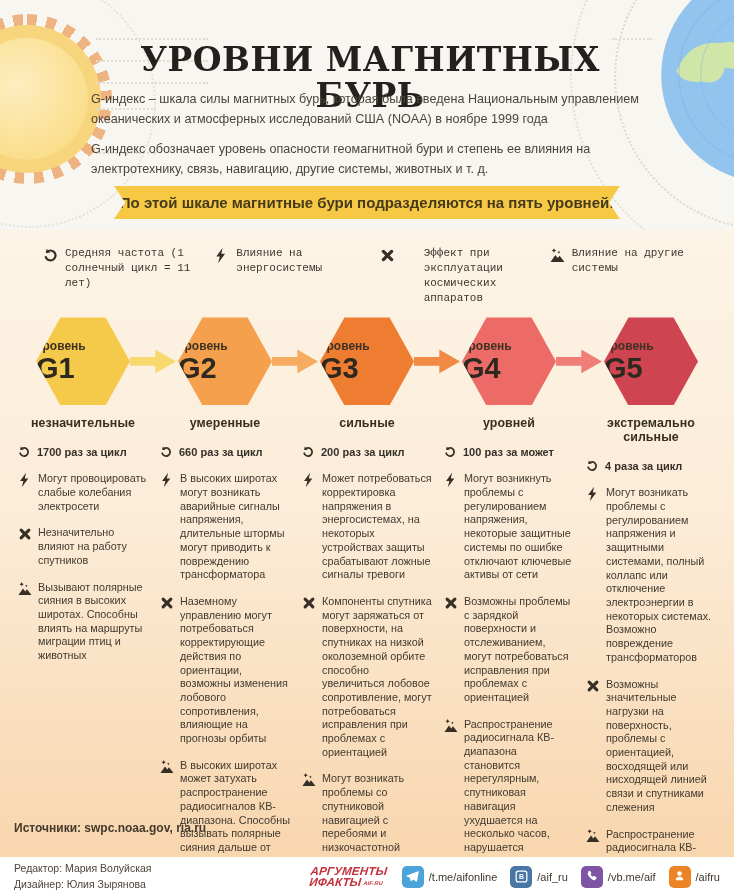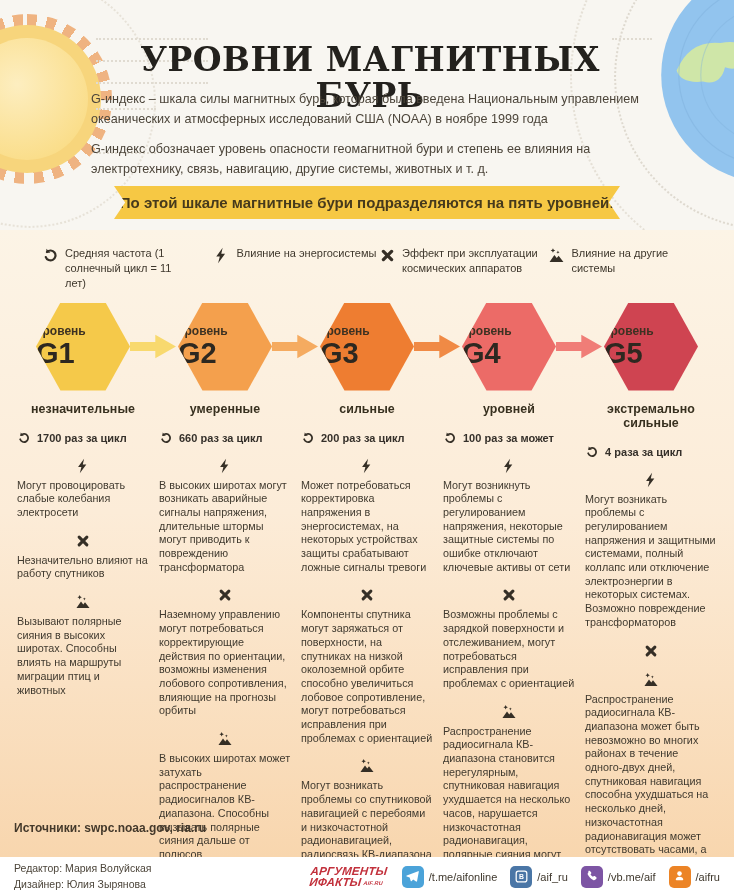--- a/index.html
+++ b/index.html
@@ -28,42 +28,42 @@
   .intro1{top:76px;}
   .intro2{top:126px;}
   .banner{position:absolute;left:114px;top:186px;width:506px;height:33px;display:flex;
        align-items:center;justify-content:center;font-size:15px;font-weight:700;color:#463a1c;
        clip-path:polygon(0 0,100% 0,97.8% 50%,100% 100%,0 100%,2.2% 50%);z-index:2;}
 
   
   .content{position:absolute;top:230px;left:0;right:0;bottom:39px;
        background:linear-gradient(180deg,#fcf4e6 0%,#fcecd8 45%,#f8d6ae 100%);}
   .legend{display:flex;padding:16px 26px 0 42px;}
-  .legend-item{display:flex;gap:6px;align-items:flex-start;}
+  .legend-item{display:flex;gap:6px;align-items:flex-start;font-family:Liberation Mono, monospace;}
   .legend-item .icn{flex:0 0 17px;height:17px;margin-top:1px;}
   .legend-label{font-size:11px;line-height:1.35;color:#3e372c;}
   .li1{width:172px;}.li1 .legend-label{width:128px;}
   .li2{width:166px;}
-  .li3{width:170px;}.li3 .legend-label{width:140px;}
+  .li3{width:170px;}.li3 .legend-label{width:140px;margin-left:22px;}
   .li4{width:160px;}
 
   .levels{display:grid;grid-template-columns:repeat(5,1fr);padding:0 12px;margin-top:12px;position:relative;}
   .col{position:relative;padding:0 5px;}
   .hexwrap{position:relative;height:90px;}
   .hex{width:94px;height:88px;margin:0 auto;display:flex;flex-direction:column;align-items:flex-start;
        justify-content:center;clip-path:polygon(26% 0%,74% 0%,100% 50%,74% 100%,26% 100%,0% 50%);}
   .hex-tag{font-size:12px;font-weight:600;color:#3c3122;}
   .hex-code{font-size:29px;font-weight:800;color:#2d2820;line-height:1.05;}
   .arrow{position:absolute;right:-27px;top:30px;width:46px;height:28px;z-index:3;
        clip-path:polygon(0 34%,55% 34%,55% 8%,100% 50%,55% 92%,55% 66%,0 66%);}
   .col:last-child .arrow{display:none;}
   .lvl-name{text-align:center;font-size:12.4px;font-weight:700;color:#37301f;margin-top:9px;letter-spacing:.1px;}
   .freq{display:flex;gap:6px;align-items:center;margin-top:15px;font-size:11px;font-weight:600;color:#35302a;}
   .freq .icn{flex:0 0 14px;height:14px;}
-  .item{display:flex;gap:5px;margin-top:13px;font-size:10.8px;line-height:1.27;color:#403a2f;flex-direction:column;}
+  .item{display:flex;gap:5px;margin-top:13px;font-size:10.8px;line-height:1.27;color:#403a2f;}
   .item .icn{flex:0 0 16px;height:16px;margin-top:0;}
   .icn{color:#352f26;}
   .icn svg{width:100%;height:100%;display:block;}
   .sources{position:absolute;left:14px;bottom:22px;font-size:12px;font-weight:600;color:#44392b;}
 
   
   .footer{position:absolute;left:0;right:0;bottom:0;height:39px;background:#ffffff;
        display:flex;align-items:center;padding:0 14px;box-sizing:border-box;}
   .credits{font-size:10.5px;line-height:1.45;color:#4c453a;}
   .footer-right{margin-left:auto;display:flex;align-items:center;gap:13px;}
@@ -369,20 +369,21 @@
             </span>
           <span>Могут возникать проблемы с регулированием напряжения и защитными системами, полный коллапс или отключение электроэнергии в некоторых системах. Возможно повреждение трансформаторов</span>
         </div>
         <div class="item">
           <span class="icn">
               <svg viewBox="0 0 24 24" fill="currentColor">
                 <rect x="1.5" y="9.7" width="21" height="4.6" rx="2.3" transform="rotate(45 12 12)"></rect>
                 <rect x="1.5" y="9.7" width="21" height="4.6" rx="2.3" transform="rotate(-45 12 12)"></rect>
               </svg>
             </span>
+          <span>Возможны значительные нагрузки на поверхность, проблемы с ориентацией, восходящей или нисходящей линией связи и спутниками слежения</span>
         </div>
         <div class="item">
           <span class="icn">
               <svg viewBox="0 0 24 24" fill="currentColor">
                 <path d="M2.2 21 9 11.2l3.4 4.4 2.6-3.4L21.8 21z"></path>
                 <path d="M7 8.2 8 5.9l2.3-1L8 3.9 7 1.6 6 3.9l-2.3 1 2.3 1z"></path>
                 <path d="M14 9.6l.7-1.6 1.6-.7-1.6-.7-.7-1.5-.6 1.5-1.6.7 1.6.7z"></path>
               </svg>
             </span>
           <span>Распространение радиосигнала КВ-диапазона может быть невозможно во многих районах в течение одного-двух дней, спутниковая навигация способна ухудшаться на несколько дней, низкочастотная радионавигация может отсутствовать часами, а полярные сияния возможны в субтропических областях</span>

